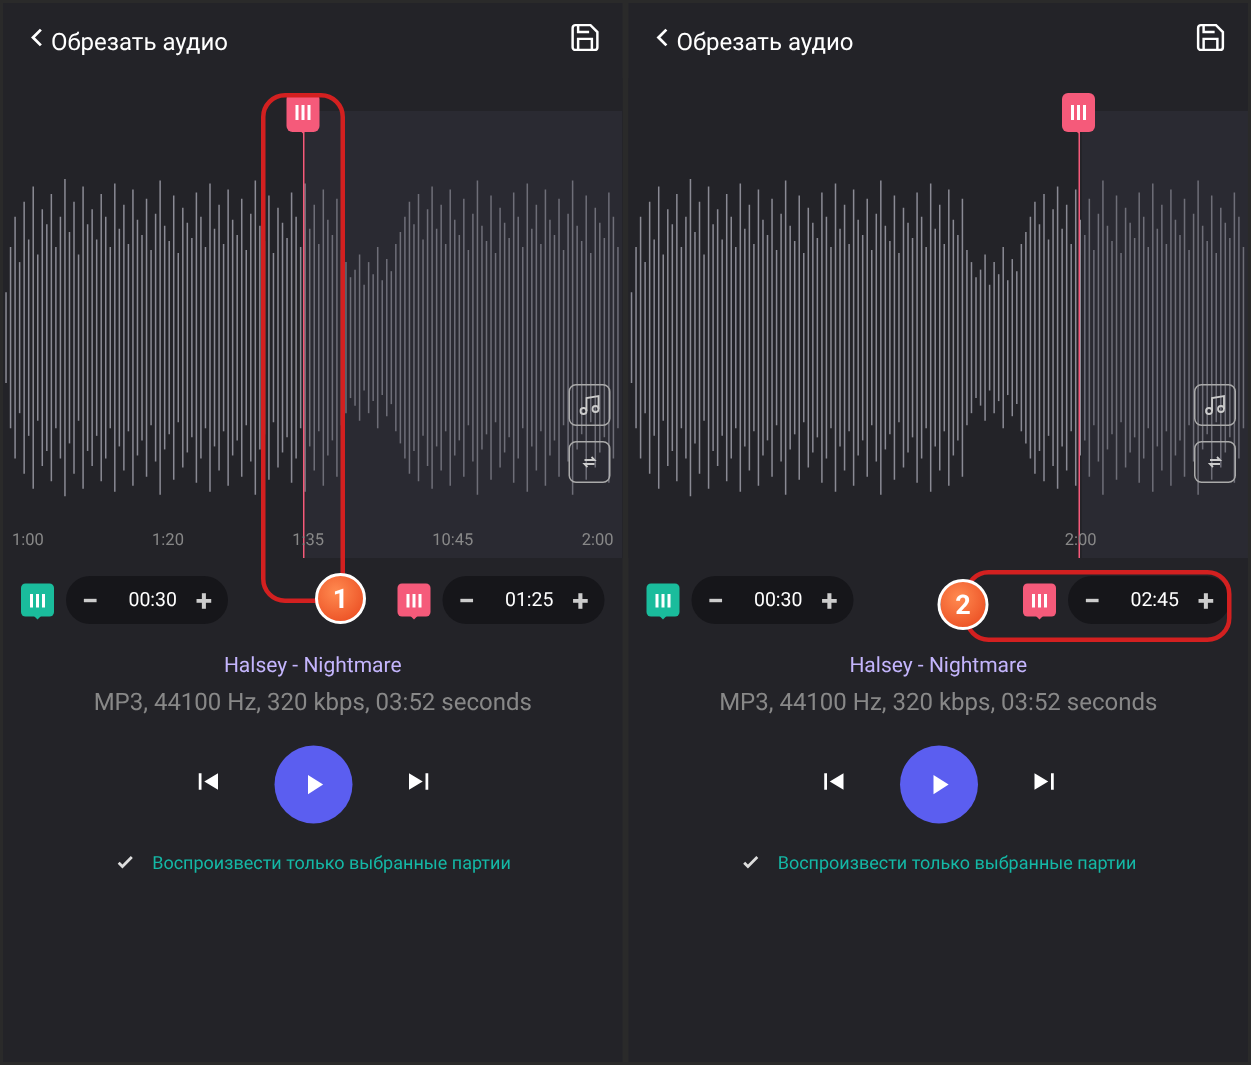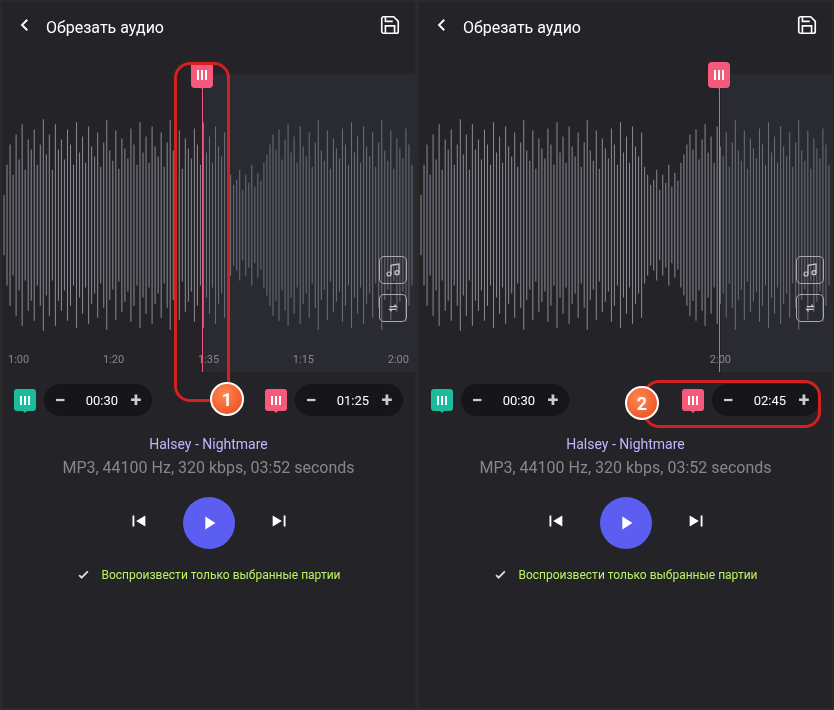--- a/index.html
+++ b/index.html
@@ -18,21 +18,20 @@
   background: #232328;
   position: relative;
   display: flex;
   flex-direction: column;
 }
 .header {
   height: 50px;
   display: flex;
   align-items: center;
   padding: 0 14px;
-  gap: 12px;
 }
 .back-icon svg { width: 18px; height: 18px; }
 .title { font-size: 16px; color: #fff; flex: 1; }
 .save-icon svg { width: 22px; height: 22px; }
 .waveform-area {
   height: 320px;
   position: relative;
   overflow: hidden;
   background: #232328;
 }
@@ -197,21 +196,21 @@
   justify-content: center;
 }
 .skip-btn { color: #fff; }
 .skip-btn svg, .play-btn svg { width: 22px; height: 22px; }
 .checkbox-row {
   display: flex;
   align-items: center;
   justify-content: center;
   gap: 10px;
   font-size: 12px;
-  color: #bef264;
+  color: #14b8a6;
   padding: 6px 0 14px;
 }
 .check { width: 15px; height: 15px; color: #ddd; }
 </style>
 </head>
 <body>
 
 <div class="screen">
   <div class="header">
     <span class="back-icon">
@@ -389,21 +388,21 @@
       <div class="side-btn">
         <svg viewBox="0 0 24 24" fill="none" stroke="currentColor" stroke-width="1.8">
             <path d="M7 10h10l-3-3M17 14H7l3 3"></path>
           </svg>
       </div>
     </div>
     <div class="timeline">
       <span>1:00</span>
       <span>1:20</span>
       <span>1:35</span>
-      <span>1:15</span>
+      <span>10:45</span>
       <span>2:00</span>
     </div>
   </div>
 
   <div class="highlight-box" style="top:60px; left:172px; width:56px; height:340px;"></div>
   <div class="badge" style="top:380px; left:208px;">1</div>
 
   <div class="trim-row">
     <div class="trim-group">
       <div class="trim-badge start">

